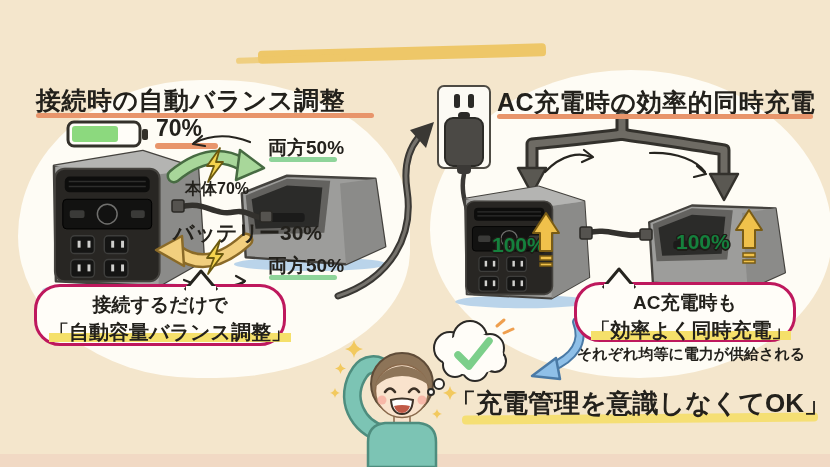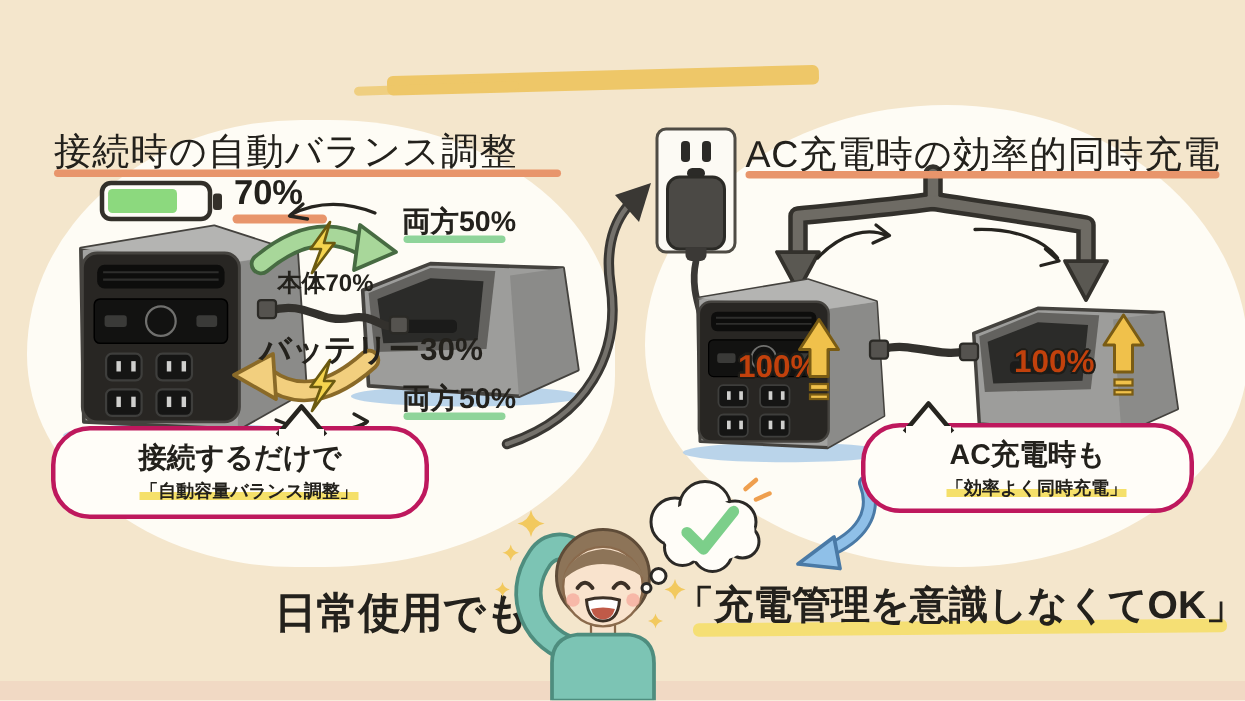--- a/index.html
+++ b/index.html
@@ -4,33 +4,33 @@
 <style>
   html,body{margin:0;padding:0;}
   .canvas{
     position:relative;width:830px;height:467px;overflow:hidden;
     background:#f4e6cc;
     font-family:"Liberation Sans","DejaVu Sans",sans-serif;
     color:#23211c;font-weight:bold;
   }
   .abs{position:absolute;}
   .blob{background:#fefcf5;}
-  .hdr{font-size:25px;font-weight:400;letter-spacing:0.5px;white-space:nowrap;}
+  .hdr{font-size:25px;font-weight:700;letter-spacing:0.5px;white-space:nowrap;}
   .bar{border-radius:4px;}
   .lbl{white-space:nowrap;}
   .bubble{
     background:#fffdf8;border:3px solid #be185d;border-radius:26px;
     box-sizing:border-box;text-align:center;
   }
   .bubble .l1{font-size:19px;margin-top:5px;white-space:nowrap;}
-  .bubble .l2{font-size:12px;margin-top:1px;white-space:nowrap;margin-left:12px;}
+  .bubble .l2{font-size:20px;margin-top:1px;white-space:nowrap;margin-left:12px;}
   .hl{background:linear-gradient(to bottom, transparent 55%, #f5e06a 55%, #f5e06a 95%, transparent 95%);}
   .cap{font-size:15px;white-space:nowrap;}
   .pct100{
-    font-size:21px;color:#c2410c;white-space:nowrap;letter-spacing:0;
+    font-size:21px;color:#15803d;white-space:nowrap;letter-spacing:0;
     text-shadow:-1.5px 0 #1f1d18,1.5px 0 #1f1d18,0 -1.5px #1f1d18,0 1.5px #1f1d18,
                 -1px -1px #1f1d18,1px 1px #1f1d18,-1px 1px #1f1d18,1px -1px #1f1d18;
   }
   svg{display:block;overflow:visible;}
 </style>
 </head>
 <body>
 
 <div class="canvas">
 
@@ -224,22 +224,22 @@
   </svg>
 
   <svg class="abs" style="left:600px;top:267px;z-index:6;" width="38" height="22" viewBox="0 0 38 22">
     <path d="M3,21 L19,2 L35,21" fill="#fffdf8" stroke="#26241f" stroke-width="3" stroke-linejoin="round"></path>
     <rect x="4" y="17" width="30" height="6" fill="#fffdf8"></rect>
   </svg>
   <div class="abs bubble" style="left:574px;top:282px;width:222px;height:60px;z-index:5;">
     <div class="l1">AC充電時も</div>
     <div class="l2"><span class="hl">「効率よく同時充電」</span></div>
   </div>
-
-  <div class="abs lbl" style="left:183px;top:390px;font-size:28px;font-weight:800;">日常使用でも</div>
+  <div class="abs cap" style="left:577px;top:345px;">それぞれ均等に電力が供給される</div>
+
 
   <svg class="abs" style="left:328px;top:334px;" width="132" height="133" viewBox="0 0 132 133">
     <path d="M56,100 C30,94 14,64 32,38 C38,29 50,28 56,36" fill="none" stroke="#4e8d7e" stroke-width="19" stroke-linecap="round"></path>
     <path d="M56,100 C30,94 14,64 32,38 C38,29 50,28 56,36" fill="none" stroke="#7cc4b4" stroke-width="14" stroke-linecap="round"></path>
     <rect x="66" y="78" width="16" height="16" fill="#f9e3cd" stroke="#8a6a4c" stroke-width="1.5"></rect>
     <path d="M40,133 L40,108 Q40,91 57,89 L91,89 Q108,91 108,108 L108,133 Z" fill="#7cc4b4" stroke="#4e8d7e" stroke-width="2.5"></path>
     <circle cx="74" cy="50" r="31" fill="#8d7458" stroke="#5f4c38" stroke-width="2"></circle>
     <circle cx="74" cy="57" r="26.5" fill="#f9e3cd" stroke="#8a6a4c" stroke-width="1.5"></circle>
     <path d="M47,53 Q52,34 74,32 Q96,34 101,51 Q88,42 74,42 Q58,42 47,53 Z" fill="#8d7458"></path>
     <path d="M57,58 Q62,51 67,58" fill="none" stroke="#3c3026" stroke-width="2.6" stroke-linecap="round"></path>

